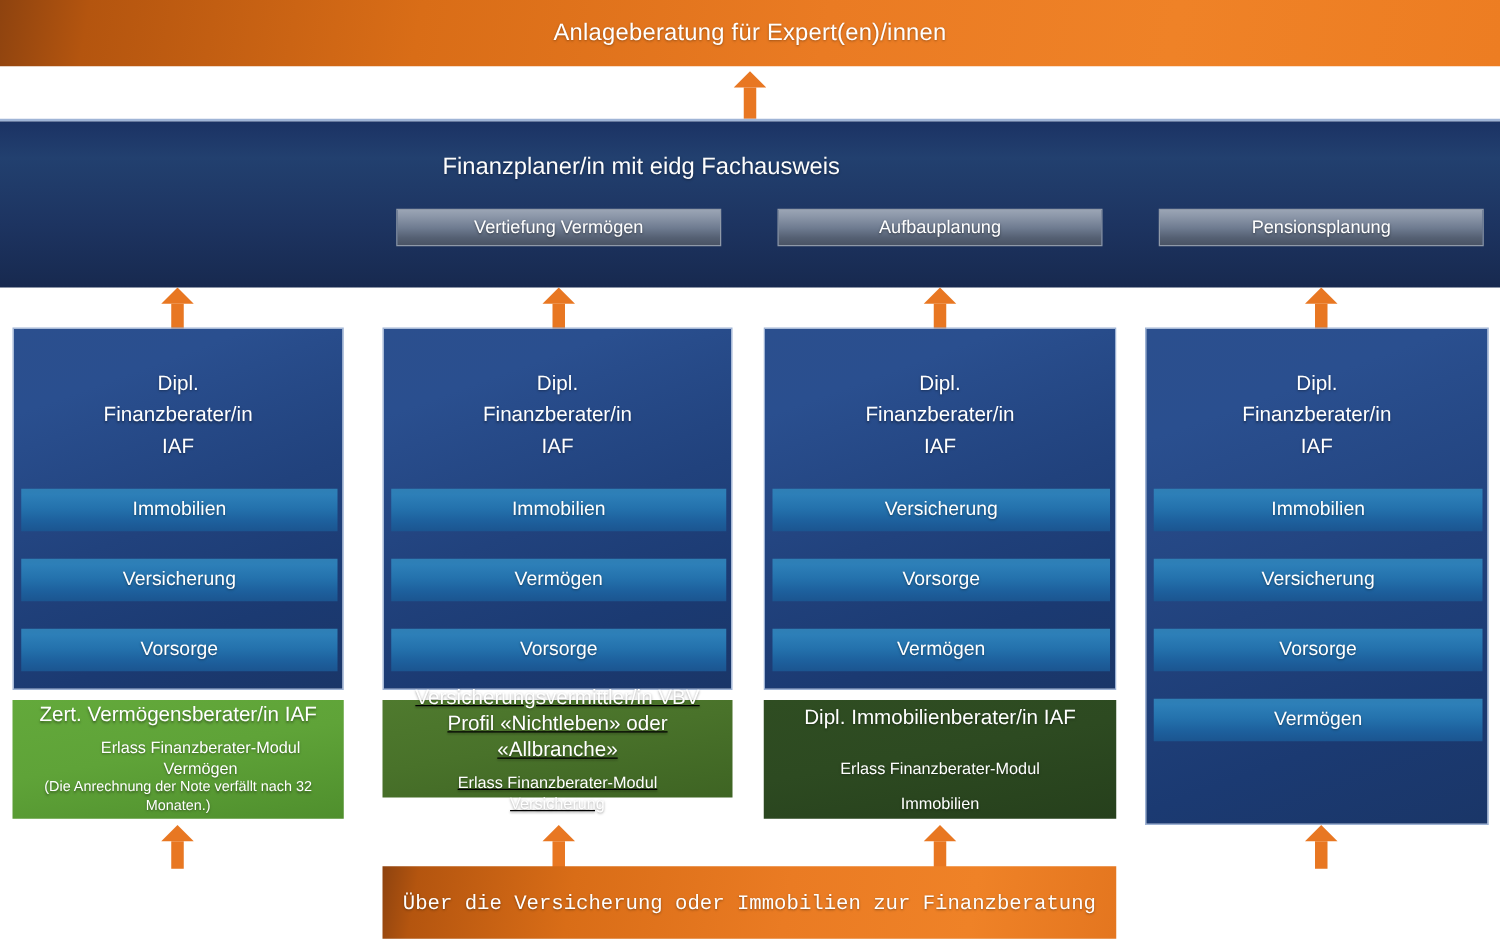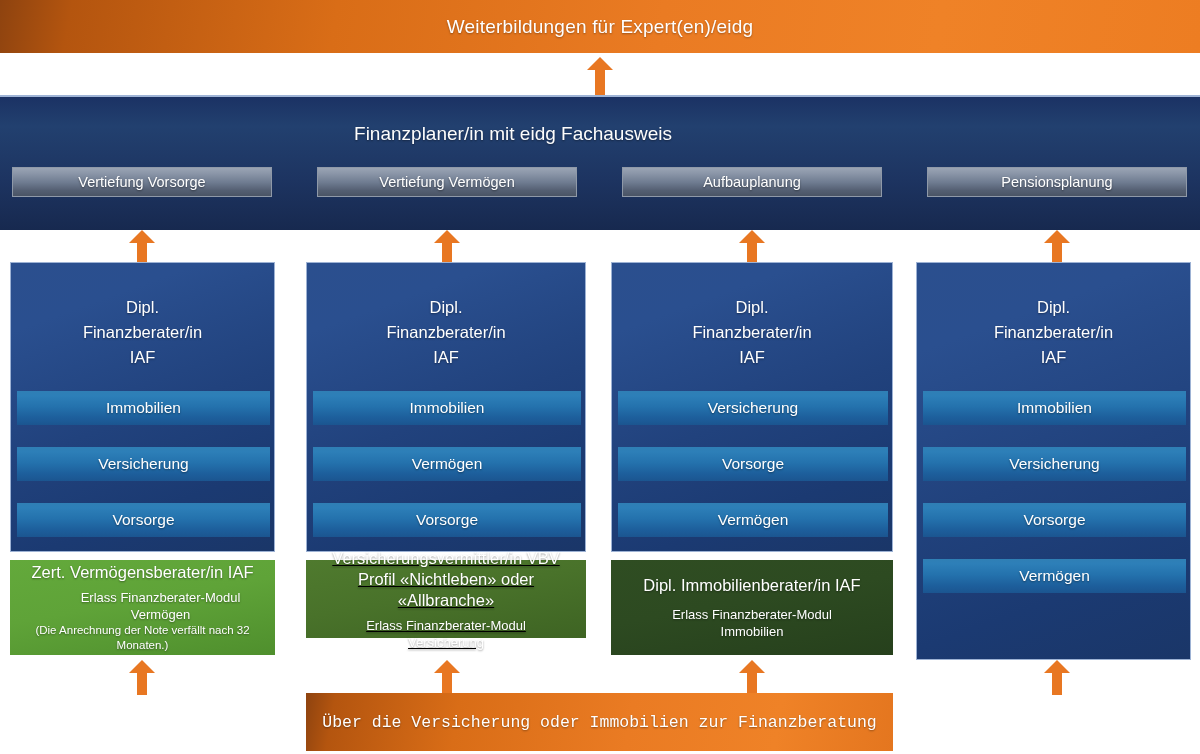--- a/index.html
+++ b/index.html
@@ -76,53 +76,50 @@
   .green {
     position: absolute;
     display: flex; flex-direction: column; align-items: center; justify-content: center;
     text-align: center; padding: 4px 6px;
   }
   .green .g1 { color:#fff; font-size:16.5px; line-height:21px; text-shadow:0 1px 2px rgba(0,0,0,.4); }
   .green .g2 { color:#fff; font-size:13px;  line-height:17px; text-shadow:0 1px 2px rgba(0,0,0,.4); }
   .green .g3 { color:#fff; font-size:11.5px;line-height:15px; text-shadow:0 1px 2px rgba(0,0,0,.4); }
   .green.g-light  { background: linear-gradient(170deg, #63a93b 0%, #5fa338 45%, #4f8f2d 100%); }
   .green.g-mid    { background: linear-gradient(170deg, #4f7a2e 0%, #49722a 45%, #3e6423 100%); }
-  .green.g-dark   { background: linear-gradient(170deg, #2f4d22 0%, #2d4a21 45%, #26401c 100%); }
+  .green.g-dark   { background: linear-gradient(170deg, #2f4d22 0%, #2d4a21 45%, #26401c 100%); justify-content: space-between; }
 
   
   .obox {
     position: absolute;
     background: linear-gradient(100deg, #8e430f 0%, #b4550f 5%, #d96d17 26%, #ea7b23 55%, #ef8227 80%, #e4761f 100%);
     display: flex; align-items: center; justify-content: center; text-align: center;
   }
   .obox span {
     color: #ffffff; font-size: 16.5px; line-height: 23px;
     text-shadow: 0 1px 2px rgba(0,0,0,.4);
   }
 </style>
 </head>
 <body>
 
 <div id="stage">
 
   <div class="top-banner">
-    <div class="t">Weiterbildungen für Expert(en)/eidg</div>
+    <div class="t">Anlageberatung für Expert(en)/innen</div>
   </div>
 
   <div class="arrow" style="left:587px; top:57px;">
     <div class="head"></div>
     <div class="stem" style="height:25px;"></div>
   </div>
 
   <div class="navy-band">
     <div class="navy-title">Finanzplaner/in mit eidg Fachausweis</div>
     <div class="pill-row">
-      <div class="pill" style="left:12px; width:260px;">
-        <span>Vertiefung Vorsorge</span>
-      </div>
       <div class="pill" style="left:317px; width:260px;">
         <span>Vertiefung Vermögen</span>
       </div>
       <div class="pill" style="left:622px; width:260px;">
         <span>Aufbauplanung</span>
       </div>
       <div class="pill" style="left:927px; width:260px;">
         <span>Pensionsplanung</span>
       </div>
     </div>

